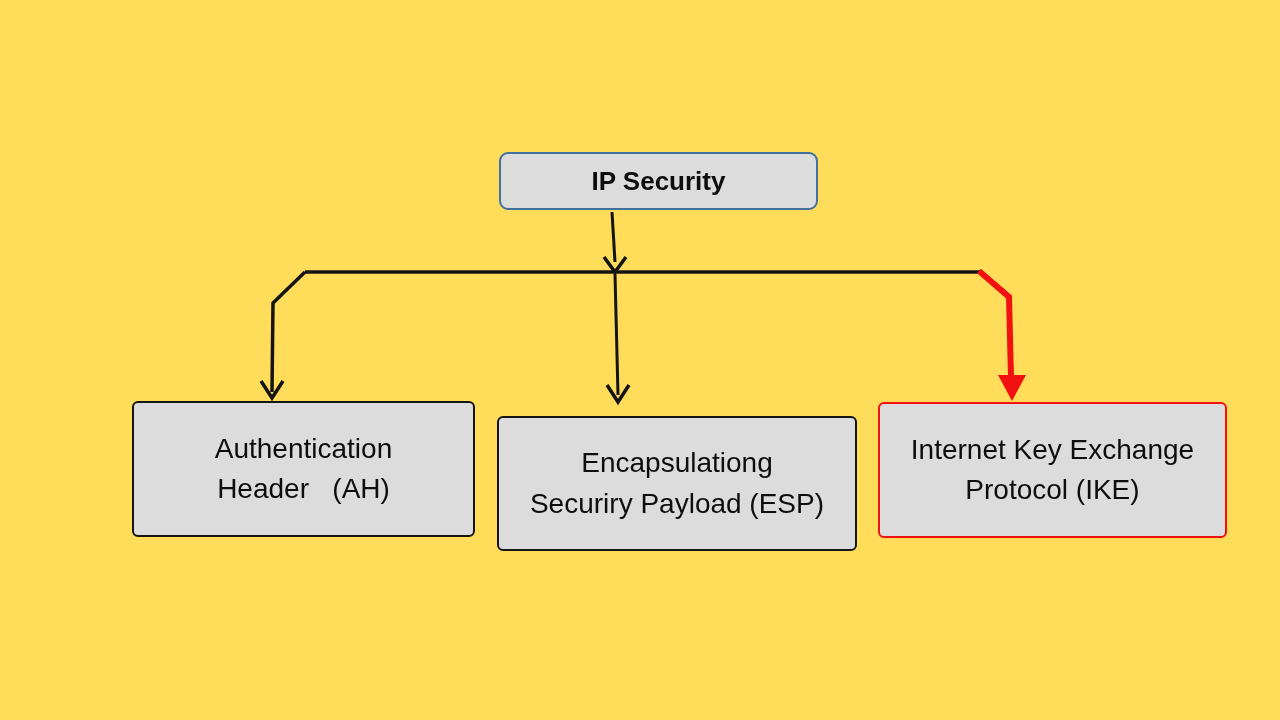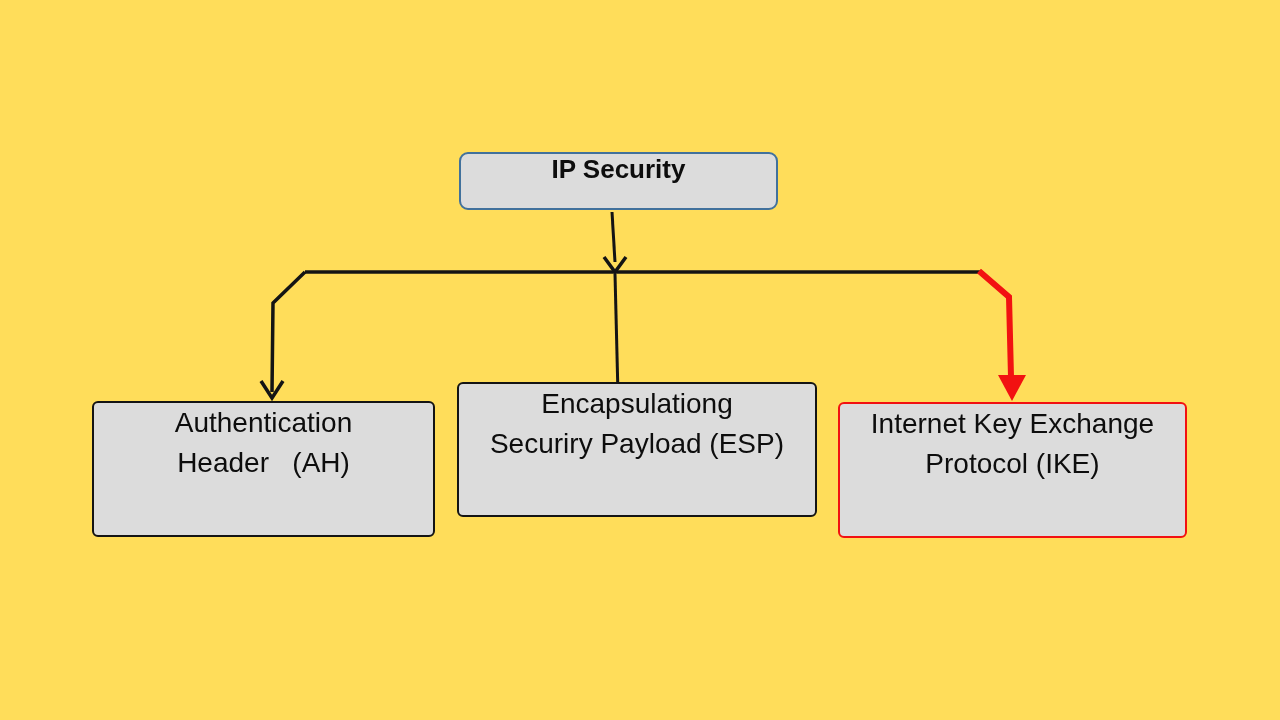--- a/index.html
+++ b/index.html
@@ -44,40 +44,42 @@
     fill: none;
     stroke-linejoin: miter;
     stroke-linecap: butt;
   }
   .fill-red { fill: var(--highlight); stroke: none; }
   .node {
     position: absolute;
     background: var(--box-fill);
     color: var(--text);
     display: flex;
+    align-items: center;
     justify-content: center;
     text-align: center;
+    margin-left: 40px;
   }
   .node .label { white-space: pre-wrap; }
   .node.root {
     left: 459px; top: 152px;
     width: 319px; height: 58px;
     border: 2.5px solid var(--root-border);
     border-radius: 9px;
     font-weight: bold;
     font-size: 26px;
   }
   .node.child {
     border: 2.5px solid var(--child-border);
     border-radius: 6px;
     font-size: 28px;
     line-height: 1.43;
   }
   .node.c1 { left: 92px;  top: 401px; width: 343px; height: 136px; }
-  .node.c2 { left: 457px; top: 382px; width: 360px; height: 135px; }
+  .node.c2 { left: 457px; top: 416px; width: 360px; height: 135px; }
   .node.c3 { left: 838px; top: 402px; width: 349px; height: 136px; border-color: var(--highlight); }
 </style>
 </head>
 <body>
 
 <div class="canvas">
 
   <svg class="connectors" width="1280" height="720" viewBox="0 0 1280 720" aria-hidden="true">
 
     <path class="line" d="M 612 212 L 615 262"></path>

